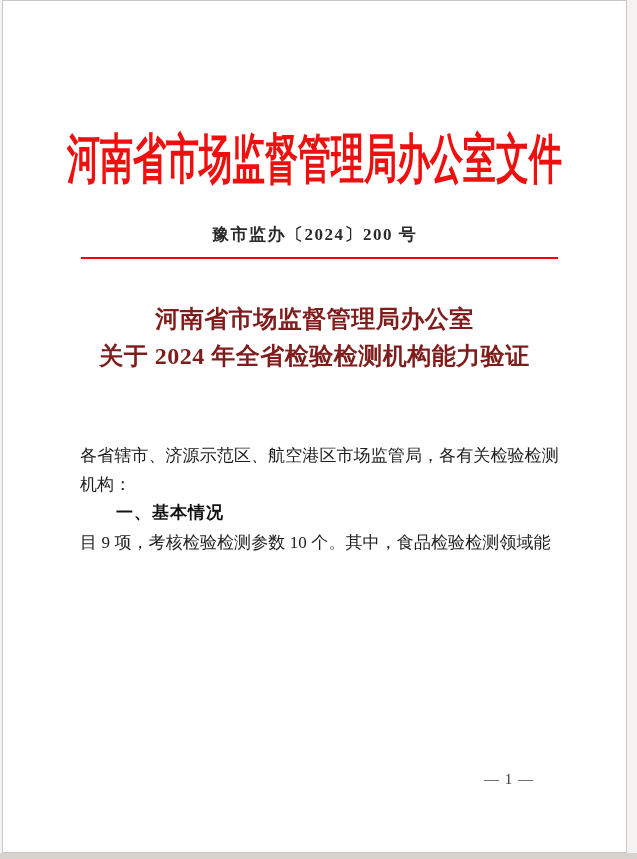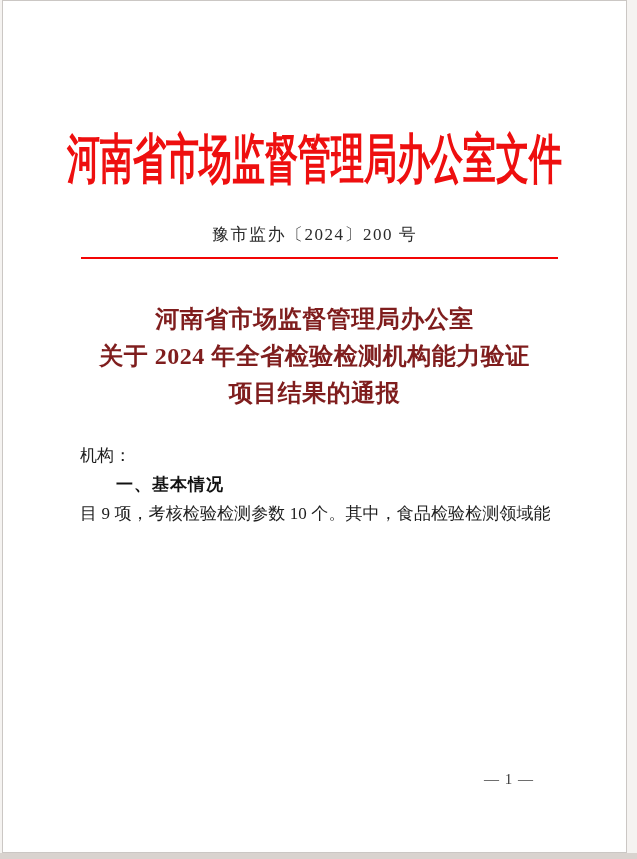--- a/index.html
+++ b/index.html
@@ -35,20 +35,21 @@
     transform-origin: center center;
     letter-spacing: 0px;
   }
   .doc-number {
     position: absolute; left: 0; top: 222px; width: 100%;
     text-align: center;
     color: #2a2a2a;
     font-size: 17px; line-height: 24px;
     letter-spacing: 1.5px;
     white-space: pre;
+    font-weight: bold;
   }
   .red-rule {
     position: absolute; left: 78px; top: 256px;
     width: 477px; height: 2px;
     background: #f30505;
   }
   .doc-title {
     position: absolute; left: 0; top: 300px; width: 100%;
     text-align: center;
     color: #7f1d1d;
@@ -62,21 +63,21 @@
     width: 480px;
     color: #1d1d1d;
     font-size: 17px; line-height: 29px;
   }
   .body-text .line {
     white-space: pre;
     letter-spacing: 0.1px;
   }
   .section-heading {
     padding-left: 36px;
-    font-family: Liberation Serif, serif;
+    font-family: Liberation Mono, monospace;
     font-weight: 700;
     color: #111;
     font-size: 17px; line-height: 29px;
     letter-spacing: 1px;
   }
   .page-number {
     position: absolute; top: 768px; right: 92px;
     color: #3a3a3a;
     font-size: 15px; line-height: 20px;
     letter-spacing: 1px;
@@ -95,25 +96,25 @@
       <span class="banner-inner">河南省市场监督管理局办公室文件</span>
     </div>
 
     <div class="doc-number">豫市监办〔2024〕200 号</div>
 
     <div class="red-rule"></div>
 
     <div class="doc-title">
         <div class="line">河南省市场监督管理局办公室</div>
         <div class="line">关于 2024 年全省检验检测机构能力验证</div>
-        <div class="line">项目结果的通报</div>
       </div>
 
     <div class="body-text">
       <div>
+          <div class="line">各省辖市、济源示范区、航空港区市场监管局，各有关检验检测</div>
           <div class="line">机构：</div>
         </div>
       <div class="section-heading">一、基本情况</div>
       <div>
           <div class="line">目 9 项，考核检验检测参数 10 个。其中，食品检验检测领域能</div>
         </div>
     </div>
 
     <div class="page-number">— 1 —</div>
 

